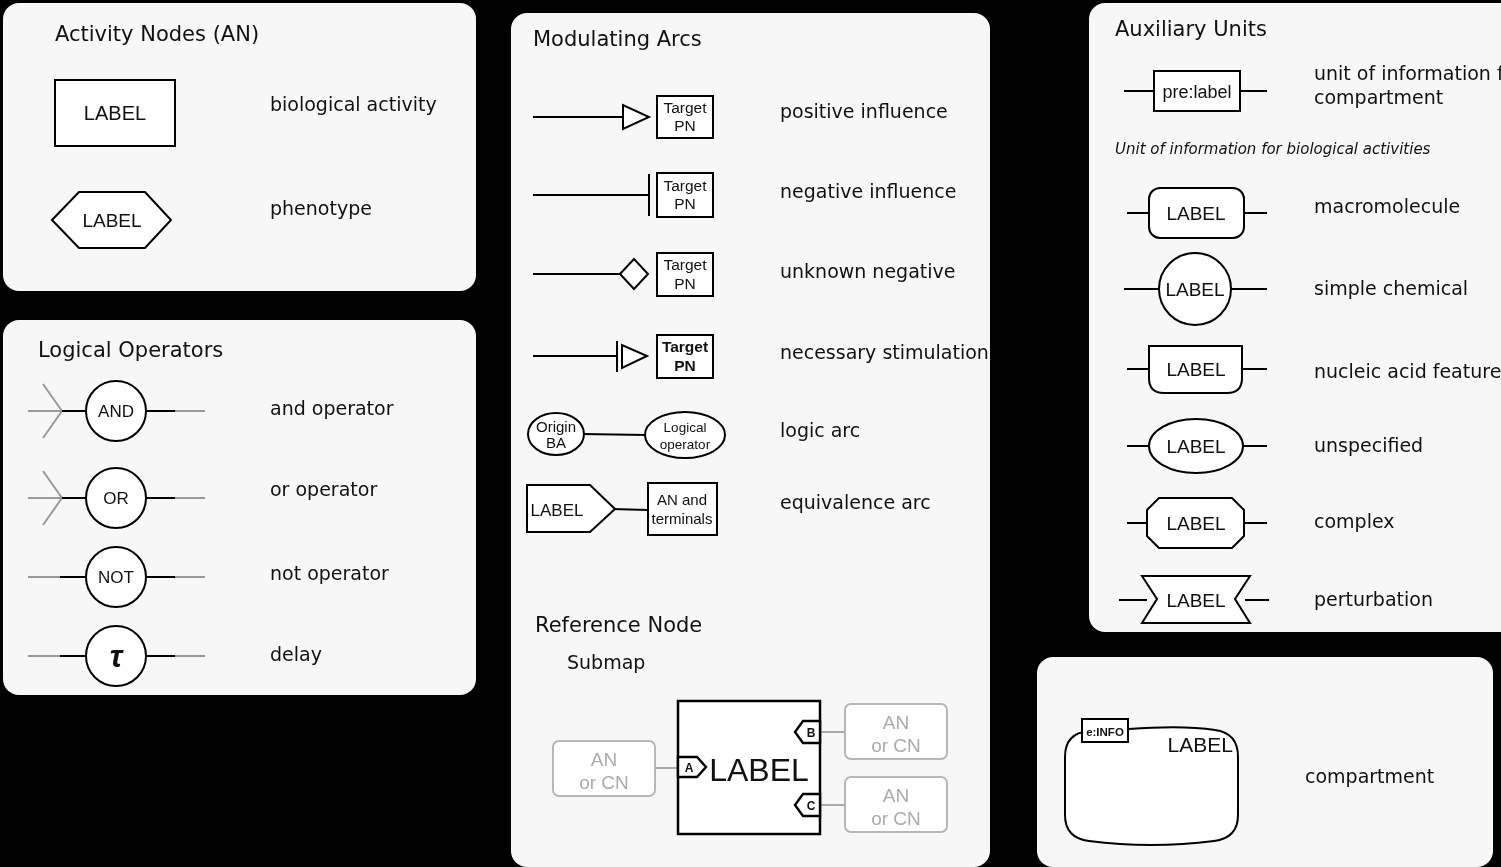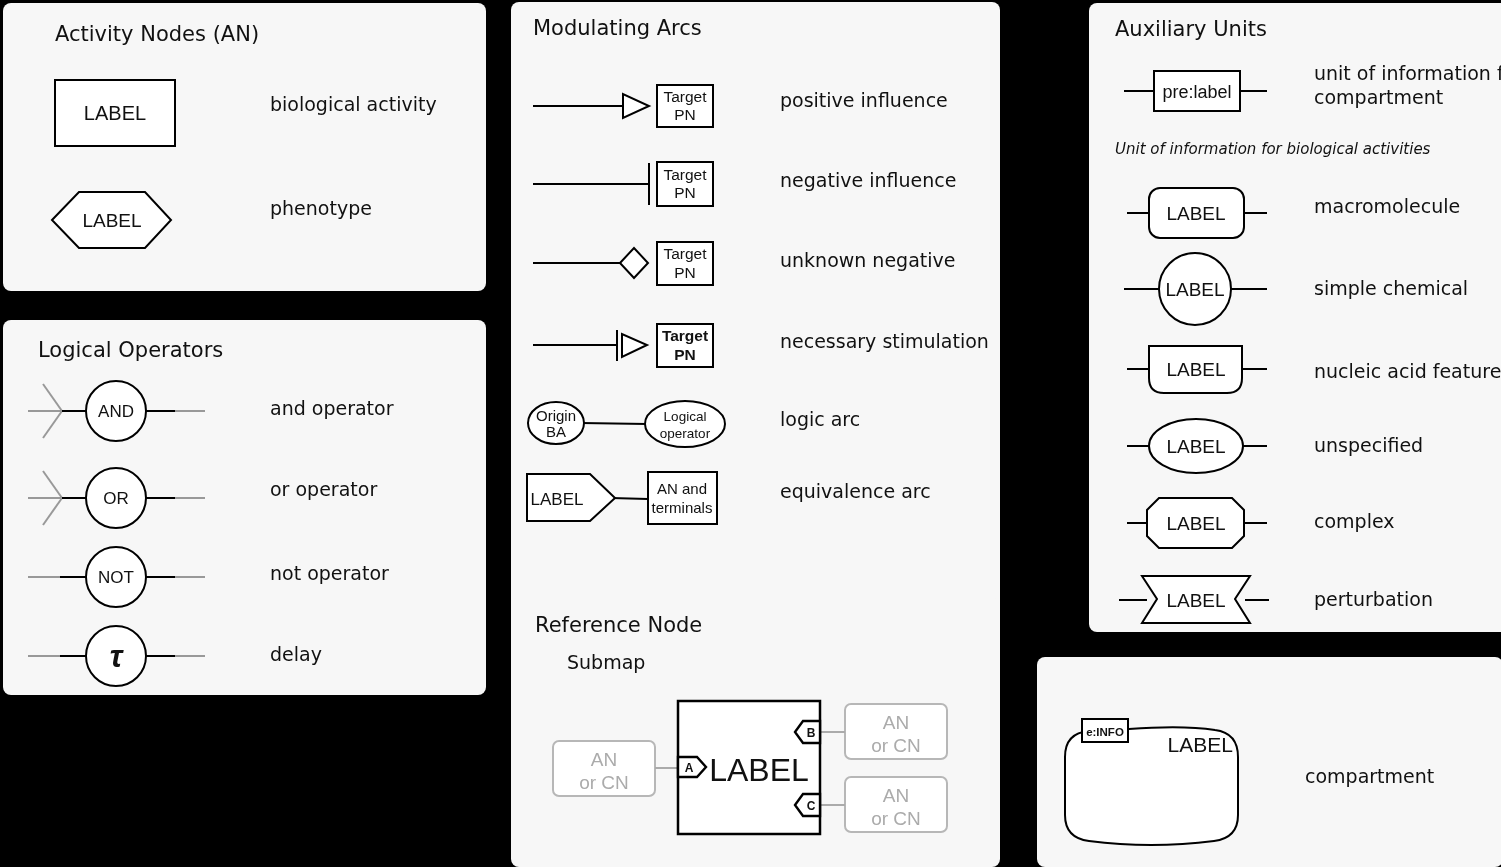--- a/index.html
+++ b/index.html
@@ -1,17 +1,17 @@
 <!DOCTYPE html>
 <html><head>
 <meta charset="utf-8">
 <style>
   html,body{margin:0;padding:0;background:#000;}
   body{position:relative;width:1501px;height:867px;font-family:"DejaVu Sans",sans-serif;color:#111;}
-  .panel{position:absolute;background:#f7f7f7;border-radius:8px;padding-left:10px;}
+  .panel{position:absolute;background:#f7f7f7;border-radius:16px;}
   .panel-title{position:absolute;font-size:21px;color:#111;white-space:nowrap;}
   .desc{position:absolute;font-size:19px;color:#111;white-space:nowrap;}
   .desc.two-line{line-height:24px;}
   .sub-heading{position:absolute;font-size:15px;font-style:italic;color:#111;white-space:nowrap;}
   .subtitle{position:absolute;font-size:19px;color:#111;white-space:nowrap;}
   svg{position:absolute;left:0;top:0;}
   svg text{font-family:"Liberation Sans",sans-serif;fill:#111;}
   .shape{fill:#fff;stroke:#000;stroke-width:2;}
   .arc{stroke:#000;stroke-width:2;fill:none;}
   .garc{stroke:#999;stroke-width:2;fill:none;}
@@ -79,21 +79,21 @@
       <circle class="shape" cx="113" cy="336" r="30"></circle>
       <text x="113" y="347" font-size="31" font-weight="bold" font-style="italic" font-family="DejaVu Serif, serif" text-anchor="middle">τ</text>
     </g>
   </svg>
   <div class="desc" style="left:267px;top:77px;">and operator</div>
   <div class="desc" style="left:267px;top:158px;">or operator</div>
   <div class="desc" style="left:267px;top:242px;">not operator</div>
   <div class="desc" style="left:267px;top:323px;">delay</div>
 </div>
 
-<div class="panel" style="left:511px;top:2px;width:479px;height:644px;">
+<div class="panel" style="left:511px;top:13px;width:479px;height:644px;">
   <div class="panel-title" style="left:22px;top:14px;">Modulating Arcs</div>
   <svg width="479" height="568">
 
     <g>
       <line class="arc" x1="22" y1="104" x2="112" y2="104"></line>
       <polygon class="shape" points="112,92 112,116 138,104"></polygon>
       <rect class="shape" x="146" y="83" width="56" height="42"></rect>
       <text x="174" y="100" font-size="15.5" text-anchor="middle">Target</text>
       <text x="174" y="118" font-size="15.5" text-anchor="middle">PN</text>
     </g>

